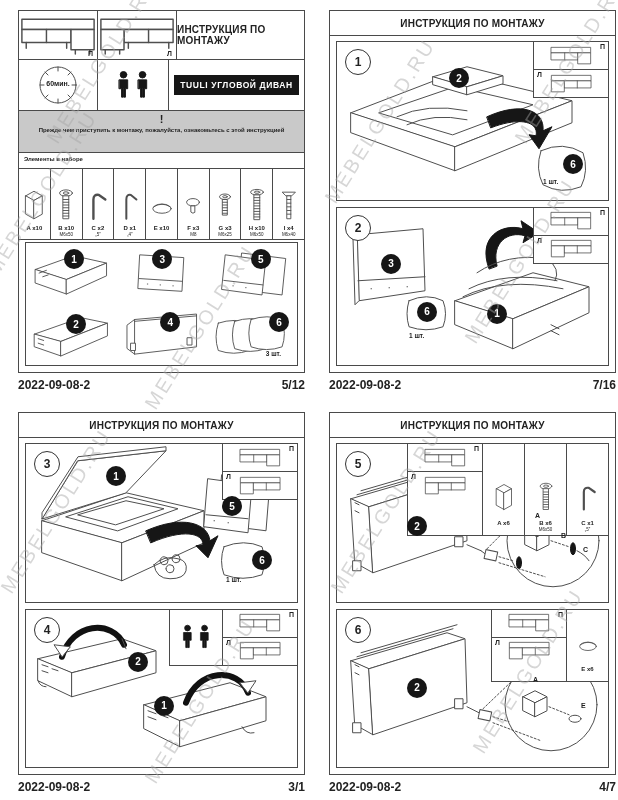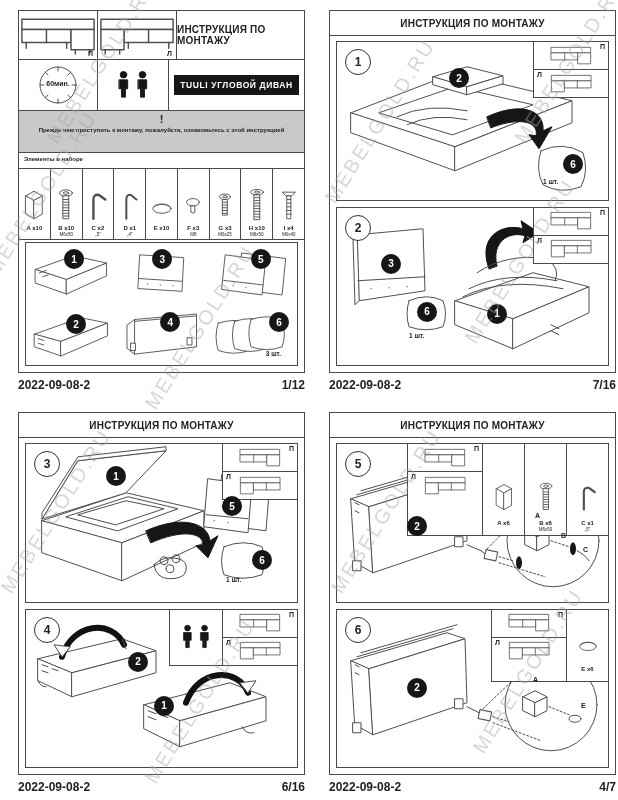--- a/index.html
+++ b/index.html
@@ -583,29 +583,29 @@
         </svg>
         <div class="badge" style="left:70px;top:68px;">2</div>
         <span class="zlabel" style="left:196px;top:66px;">A</span>
         <span class="zlabel" style="left:244px;top:92px;">E</span>
       </div>
     </div>
   </div>
 
   <div class="footer" id="f1">
     <span>2022-09-08-2</span>
-    <span>1/12</span>
+    <span>5/12</span>
   </div>
   <div class="footer" id="f2">
     <span>2022-09-08-2</span>
     <span>7/16</span>
   </div>
   <div class="footer" id="f3">
     <span>2022-09-08-2</span>
-    <span>6/16</span>
+    <span>3/1</span>
   </div>
   <div class="footer" id="f4">
     <span>2022-09-08-2</span>
     <span>4/7</span>
   </div>
 
   <span class="wm" style="left:-8px;top:262px;">MEBELGOLD.RU</span>
   <span class="wm" style="left:150px;top:396px;">MEBELGOLD.RU</span>
   <span class="wm" style="left:6px;top:580px;">MEBELGOLD.RU</span>
   <span class="wm" style="left:150px;top:770px;">MEBELGOLD.RU</span>

